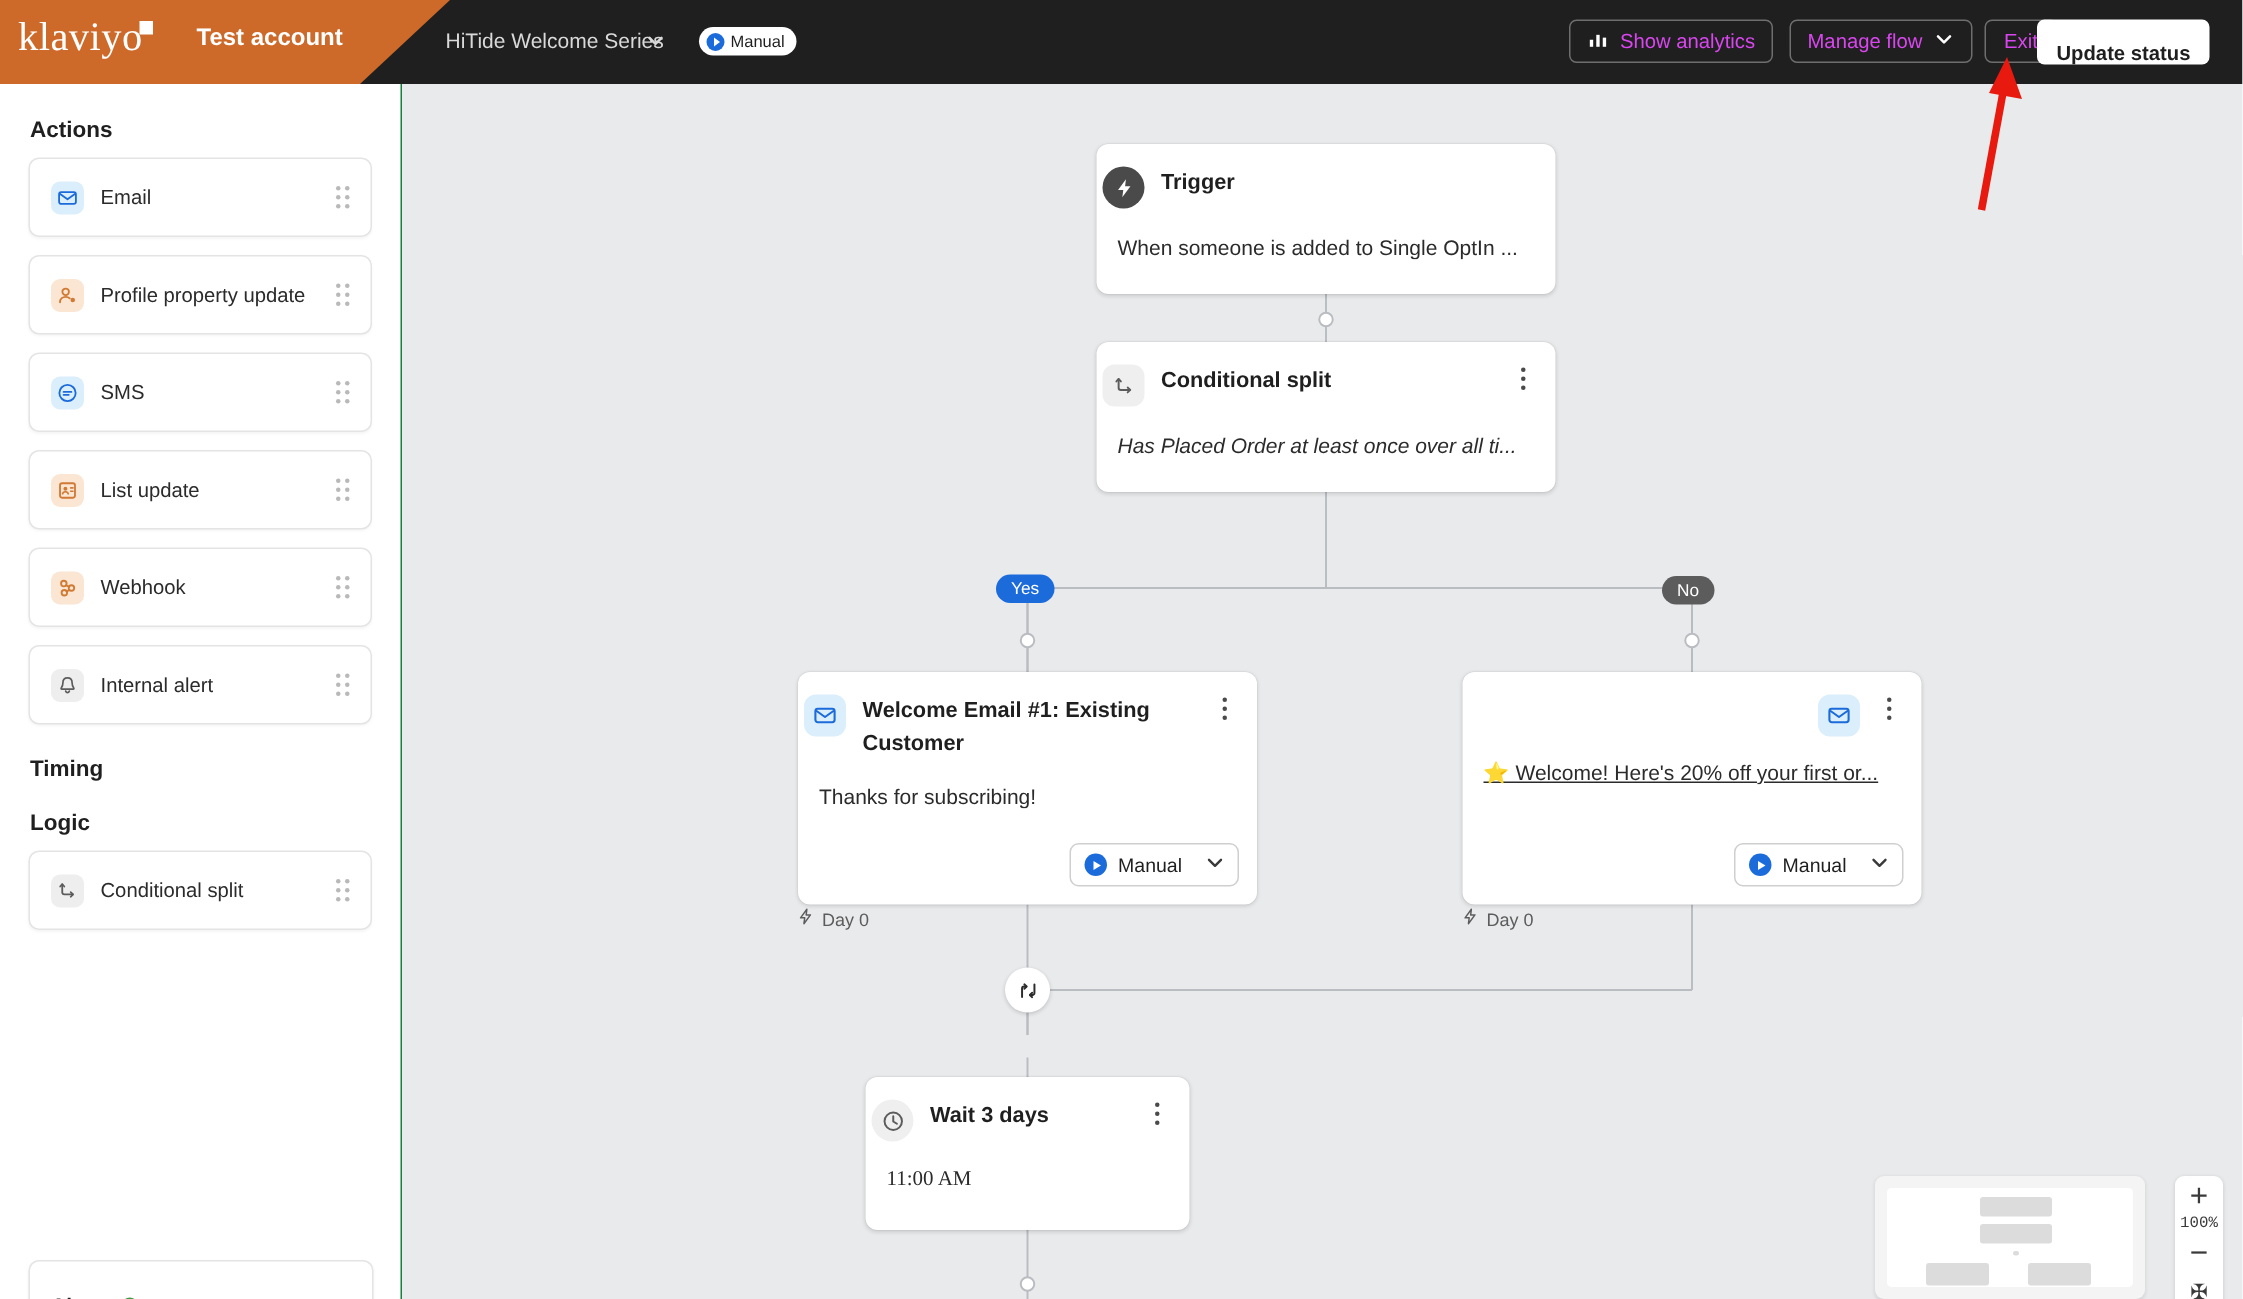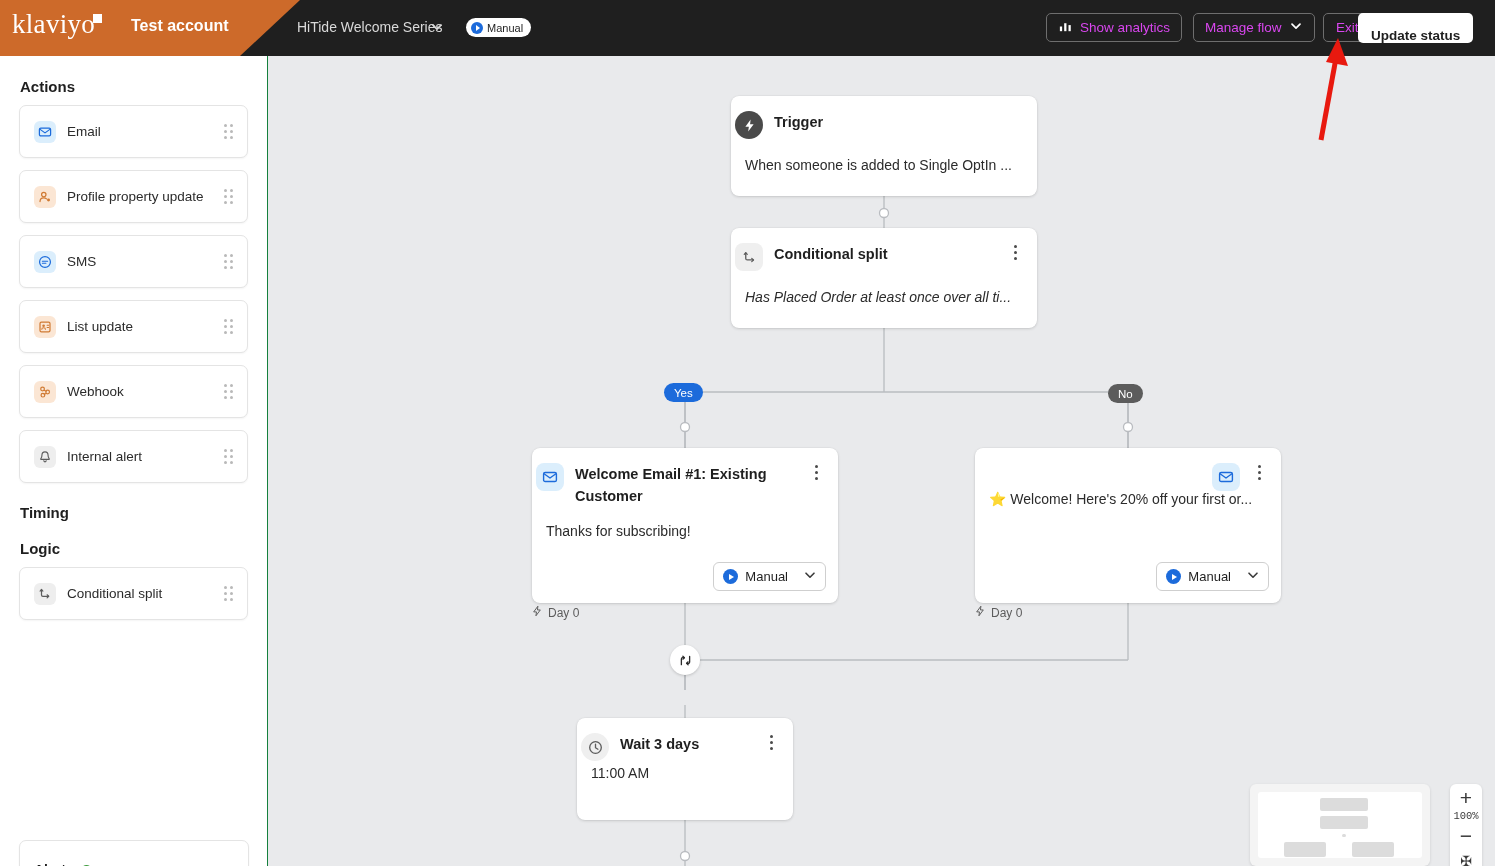--- a/index.html
+++ b/index.html
@@ -505,21 +505,21 @@
               <rect x="1.6" y="3.5" width="12.8" height="9" rx="1.6" fill="none" stroke="#1c6bdb" stroke-width="1.4"></rect>
               <path d="M2.4 5 L8 9 L13.6 5" fill="none" stroke="#1c6bdb" stroke-width="1.4" stroke-linecap="round" stroke-linejoin="round"></path>
             </svg>
         </span>
         <span class="kebab">
             <i></i>
             <i></i>
             <i></i>
           </span>
       </div>
-      <div class="node-body" style="">⭐ Welcome! Here's 20% off your first or...</div>
+      <div class="node-body" style="margin-top:16px;text-decoration:underline;">⭐ Welcome! Here's 20% off your first or...</div>
       <div class="manual-select">
         <span class="play-circle big"></span>
         <span>Manual</span>
         <span style="margin-left:8px;">
           <svg width="14" height="14" viewBox="0 0 14 14">
               <path d="M3 5.2 L7 9.2 L11 5.2" fill="none" stroke="#3a3a3a" stroke-width="1.6" stroke-linecap="round" stroke-linejoin="round"></path>
             </svg>
         </span>
       </div>
     </div>
@@ -549,21 +549,21 @@
               <path d="M8 4.4 V8.2 L10.6 9.8" fill="none" stroke="#5c5c5c" stroke-width="1.4" stroke-linecap="round" stroke-linejoin="round"></path>
             </svg>
         </span>
         <span class="node-title">Wait 3 days</span>
         <span class="kebab">
             <i></i>
             <i></i>
             <i></i>
           </span>
       </div>
-      <div class="node-body" style="margin-top:4px;">11:00 AM</div>
+      <div class="node-body" style="margin-top:18px;font-family:Liberation Serif, serif;">11:00 AM</div>
     </div>
   </div>
 
   <div class="minimap">
     <div class="minimap-inner">
       <div class="mm-box" style="left:62px; top:6px; width:48px; height:13px;"></div>
       <div class="mm-box" style="left:62px; top:24px; width:48px; height:13px;"></div>
       <div class="mm-box" style="left:26px; top:50px; width:42px; height:15px;"></div>
       <div class="mm-box" style="left:94px; top:50px; width:42px; height:15px;"></div>
       <div class="mm-box" style="left:84px; top:42px; width:4px; height:3px;"></div>

